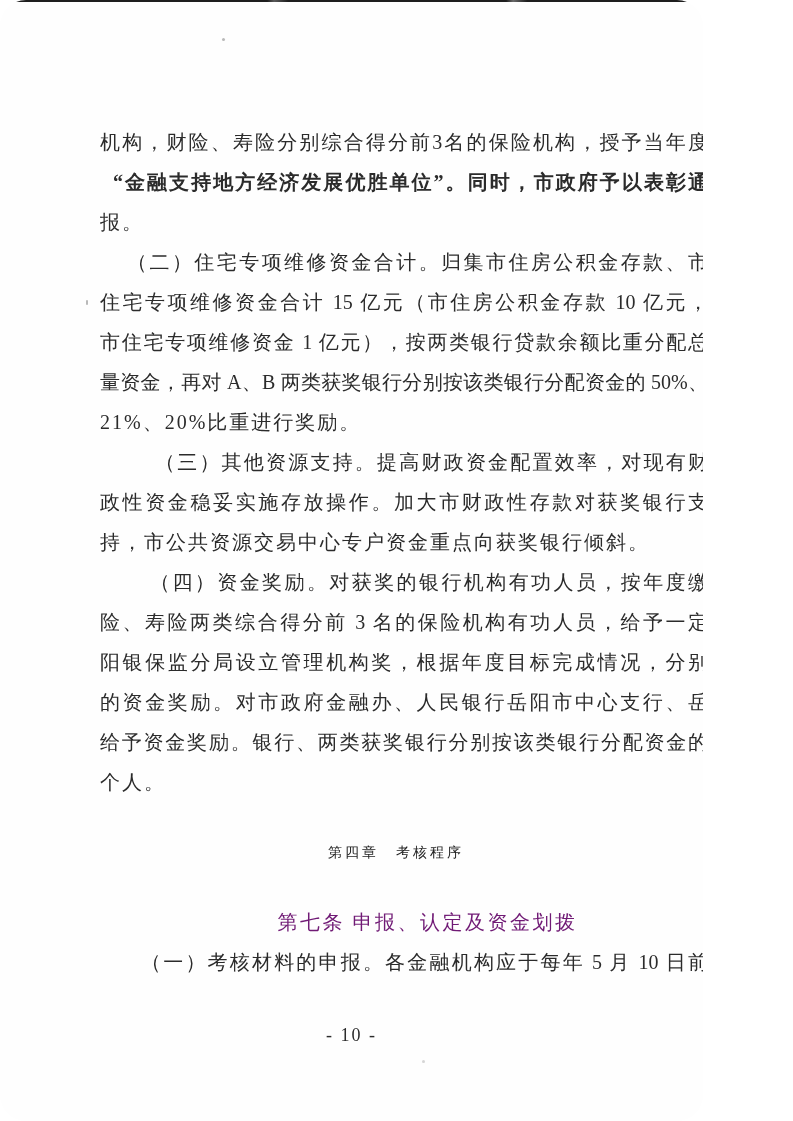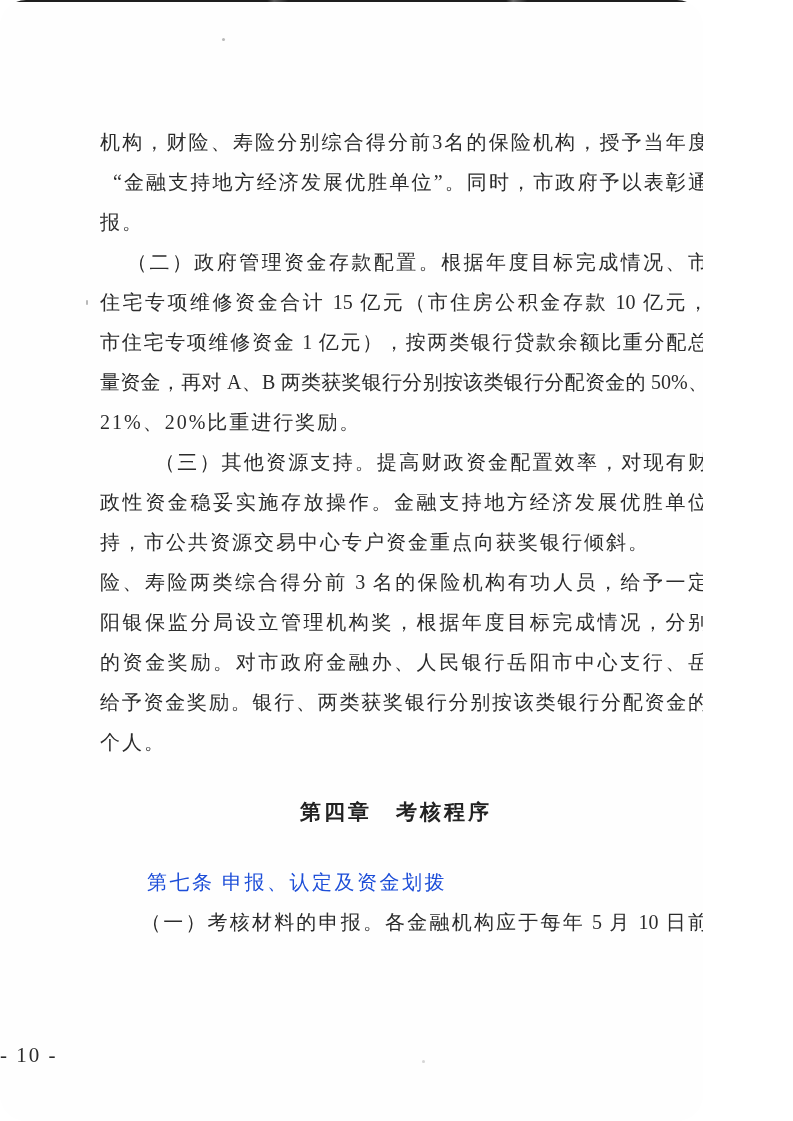--- a/index.html
+++ b/index.html
@@ -53,90 +53,91 @@
   .fill {
     white-space: normal;
     text-align: justify;
     text-align-last: justify;
     text-justify: inter-character;
     letter-spacing: 0;
   }
   .last {
     letter-spacing: 2px;
   }
-  .ind-q  { text-indent: 13px; }  
+  .ind-q  { text-indent: 13px; font-weight: bold; }  
   .ind-p2 { text-indent: 27px; }
   .ind-p3 { text-indent: 55px; }
   .ind-p4 { text-indent: 50px; }
   .ind-p5 { text-indent: 41px; }
 
   .chapter-heading {
     margin-top: 30px;
     height: 40px;
     line-height: 40px;
     text-align: center;
     font-family: "Liberation Sans", "DejaVu Sans", sans-serif;
-    font-weight: bold;
-    font-size: 21px;
+    font-weight: normal;
+    font-size: 14px;
     letter-spacing: 3px;
     color: #222;
     position: relative;
     left: -8px;
     text-align-last: center;
   }
   .section-heading {
     margin-top: 30px;
     height: 40px;
     line-height: 40px;
     font-size: 20px;
     letter-spacing: 2.5px;
     text-indent: 47px;
-    color: #1d4ed8;
+    color: #701a75;
     white-space: nowrap;
+    text-align: center;
   }
   .page-number {
     position: absolute;
     top: 1023px;
     left: 0;
     width: 100%;
     height: 24px;
     line-height: 24px;
-    text-align: left;
-    font-size: 21px;
+    text-align: center;
+    font-size: 18px;
     letter-spacing: 2px;
     color: #2b2b2b;
-    margin-top: 20px;
   }
 </style>
 </head>
 <body>
 
 <div class="page">
 
   <div class="scan-top-line"></div>
   <div class="scan-speck speck-1"></div>
   <div class="scan-speck speck-2"></div>
   <div class="scan-speck speck-3"></div>
 
   <div class="text-block">
 
     <div class="line fill">机构，财险、寿险分别综合得分前3名的保险机构，授予当年度</div>
     <div class="line fill ind-q">“金融支持地方经济发展优胜单位”。同时，市政府予以表彰通</div>
     <div class="line last">报。</div>
 
-    <div class="line fill ind-p2">（二）政府管理资金存款配置。根据年度目标完成情况、市</div>
+    <div class="line fill ind-p2">（二）住宅专项维修资金合计。归集市住房公积金存款、市</div>
     <div class="line fill">住宅专项维修资金合计 15 亿元（市住房公积金存款 10 亿元，</div>
     <div class="line fill">市住宅专项维修资金 1 亿元），按两类银行贷款余额比重分配总</div>
     <div class="line fill">量资金，再对 A、B 两类获奖银行分别按该类银行分配资金的 50%、</div>
     <div class="line last">21%、20%比重进行奖励。</div>
 
     <div class="line fill ind-p3">（三）其他资源支持。提高财政资金配置效率，对现有财</div>
-    <div class="line fill">政性资金稳妥实施存放操作。金融支持地方经济发展优胜单位</div>
+    <div class="line fill">政性资金稳妥实施存放操作。加大市财政性存款对获奖银行支</div>
     <div class="line last">持，市公共资源交易中心专户资金重点向获奖银行倾斜。</div>
 
+    <div class="line fill ind-p4">（四）资金奖励。对获奖的银行机构有功人员，按年度缴</div>
     <div class="line fill">险、寿险两类综合得分前 3 名的保险机构有功人员，给予一定</div>
     <div class="line fill">阳银保监分局设立管理机构奖，根据年度目标完成情况，分别</div>
     <div class="line fill">的资金奖励。对市政府金融办、人民银行岳阳市中心支行、岳</div>
     <div class="line fill">给予资金奖励。银行、两类获奖银行分别按该类银行分配资金的</div>
     <div class="line last">个人。</div>
 
     <div class="chapter-heading">第四章　考核程序</div>
 
     <div class="section-heading">第七条 申报、认定及资金划拨</div>
 

